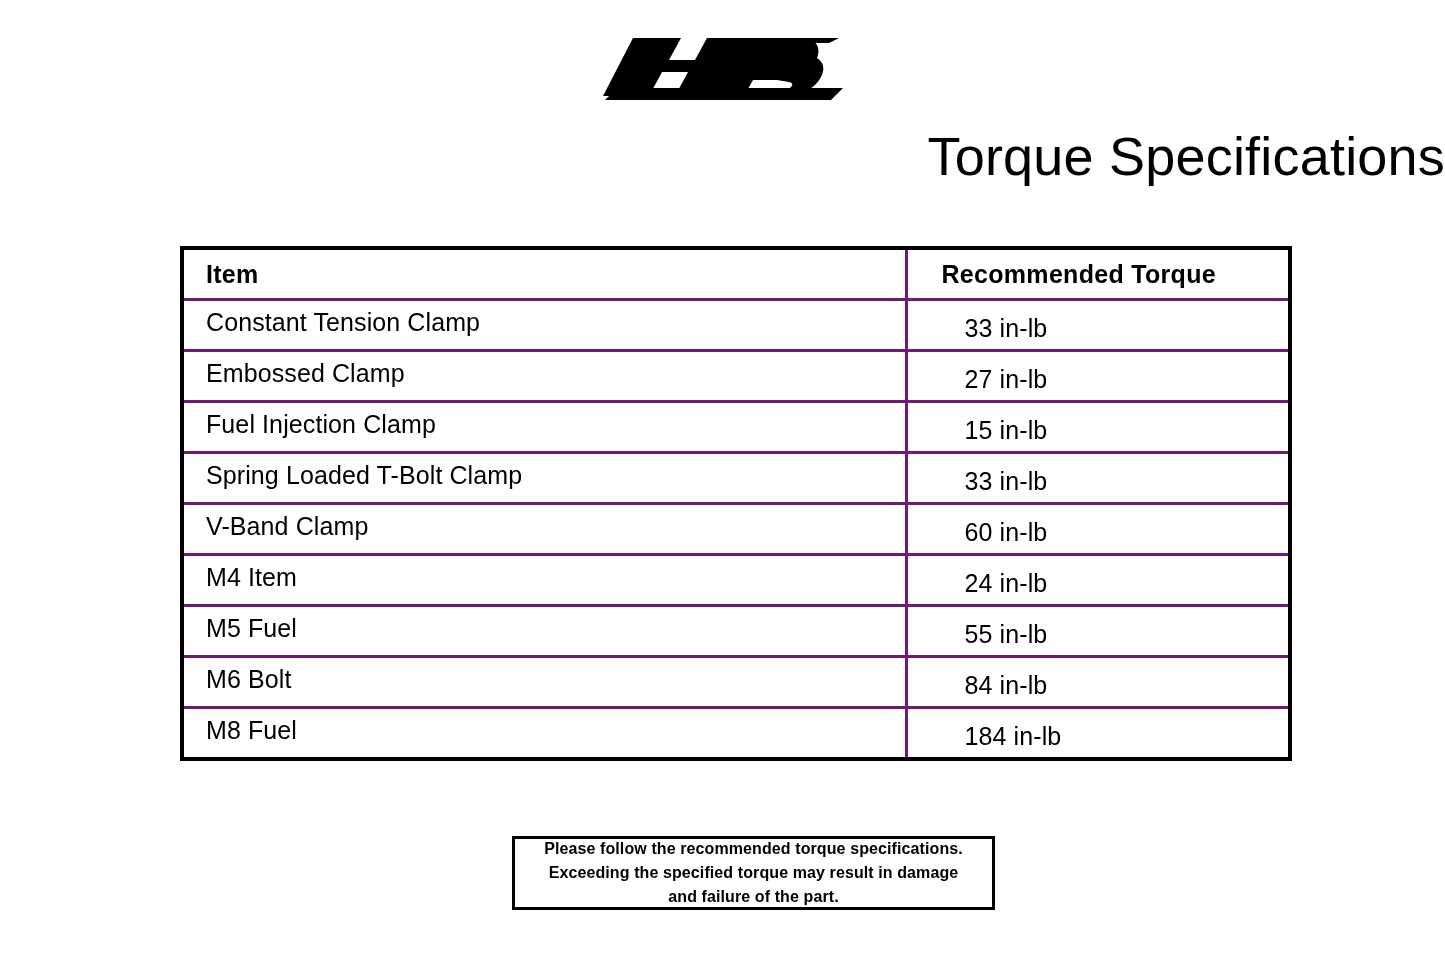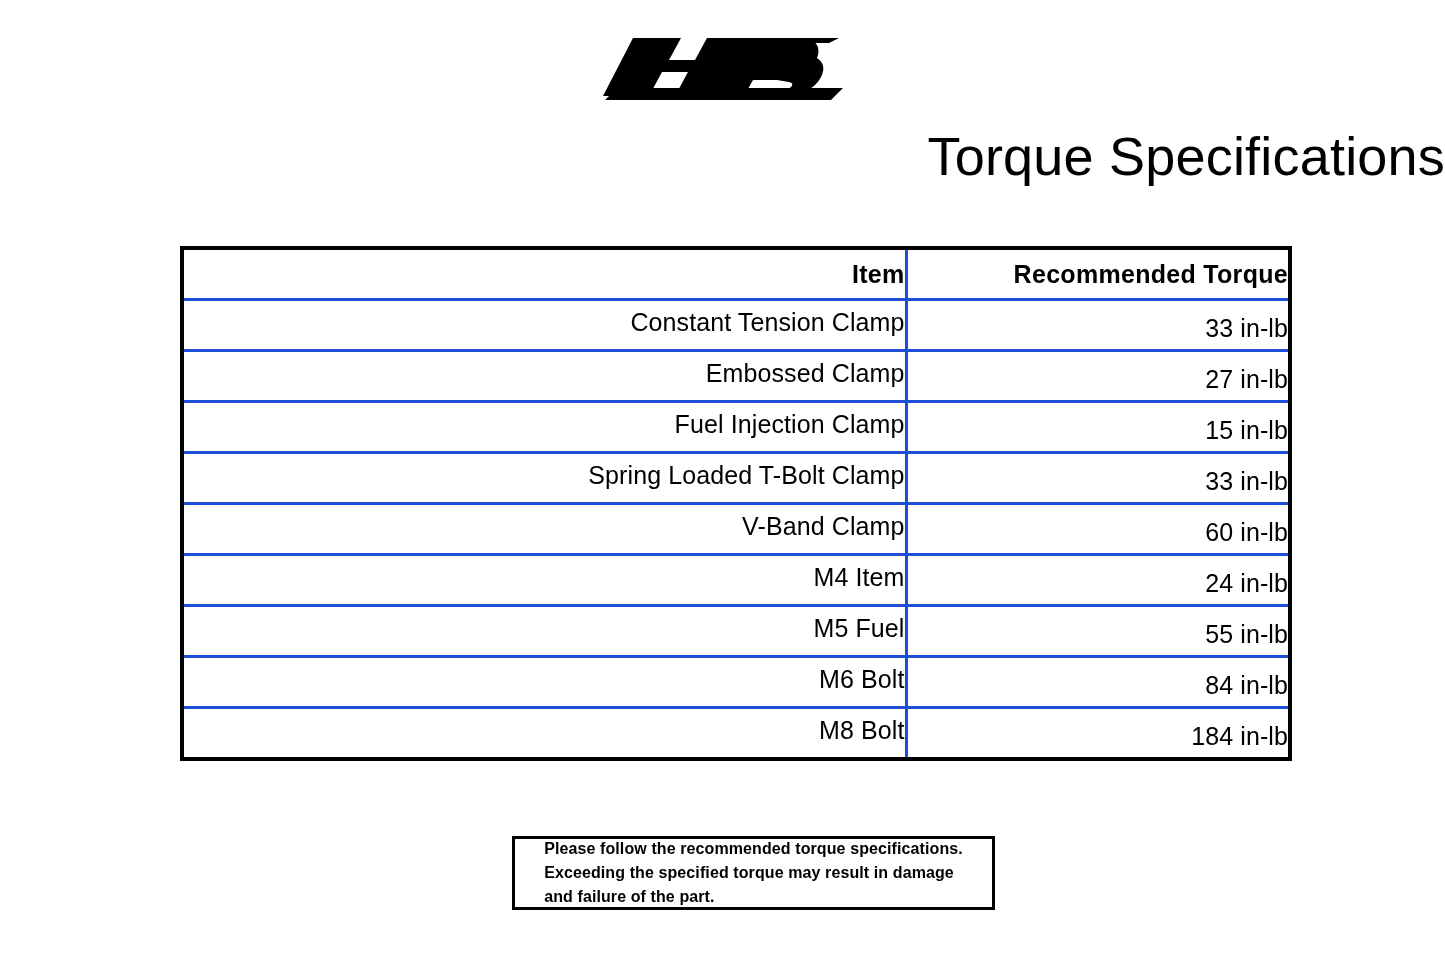--- a/index.html
+++ b/index.html
@@ -56,25 +56,25 @@
     border-collapse: collapse;
     table-layout: fixed;
     width: 100%;
     border: 4px solid #000;
   }
   table.spec-table col.c-item  { width: 724px; }
   table.spec-table col.c-torq  { width: 384px; }
 
   table.spec-table th,
   table.spec-table td {
-    border: 3px solid #1d4ed8;
+    border: 3px solid #701a75;
     padding: 0;
     height: 48px;
     vertical-align: middle;
-    text-align: right;
+    text-align: left;
   }
   table.spec-table thead th {
     font-size: 25px;
     font-weight: 700;
     letter-spacing: 0.3px;
   }
   table.spec-table thead th .cell-pad { padding-left: 22px; }
   table.spec-table thead th.th-torque .cell-pad { padding-left: 34px; }
 
   table.spec-table tbody td {
@@ -105,20 +105,21 @@
     box-sizing: border-box;
     border: 3px solid #000;
     display: flex;
     align-items: center;
     justify-content: center;
   }
   #footer-note-text {
     font-size: 16px;
     font-weight: 600;
     line-height: 1.5;
+    text-align: center;
     letter-spacing: 0.1px;
     white-space: pre-line;
     padding: 0 10px;
   }
 </style>
 </head>
 <body>
 
 <div id="logo-block">
   <svg id="logo-svg" width="240" height="66" viewBox="0 0 240 66" aria-label="HPS">
@@ -216,21 +217,21 @@
         <tr>
           <td class="td-item">
             <span class="cell-pad">M6 Bolt</span>
           </td>
           <td class="td-torque">
             <span class="cell-pad">84 in-lb</span>
           </td>
         </tr>
         <tr>
           <td class="td-item">
-            <span class="cell-pad">M8 Bolt</span>
+            <span class="cell-pad">M8 Fuel</span>
           </td>
           <td class="td-torque">
             <span class="cell-pad">184 in-lb</span>
           </td>
         </tr>
       </tbody>
   </table>
 </div>
 
 <div id="footer-note">

